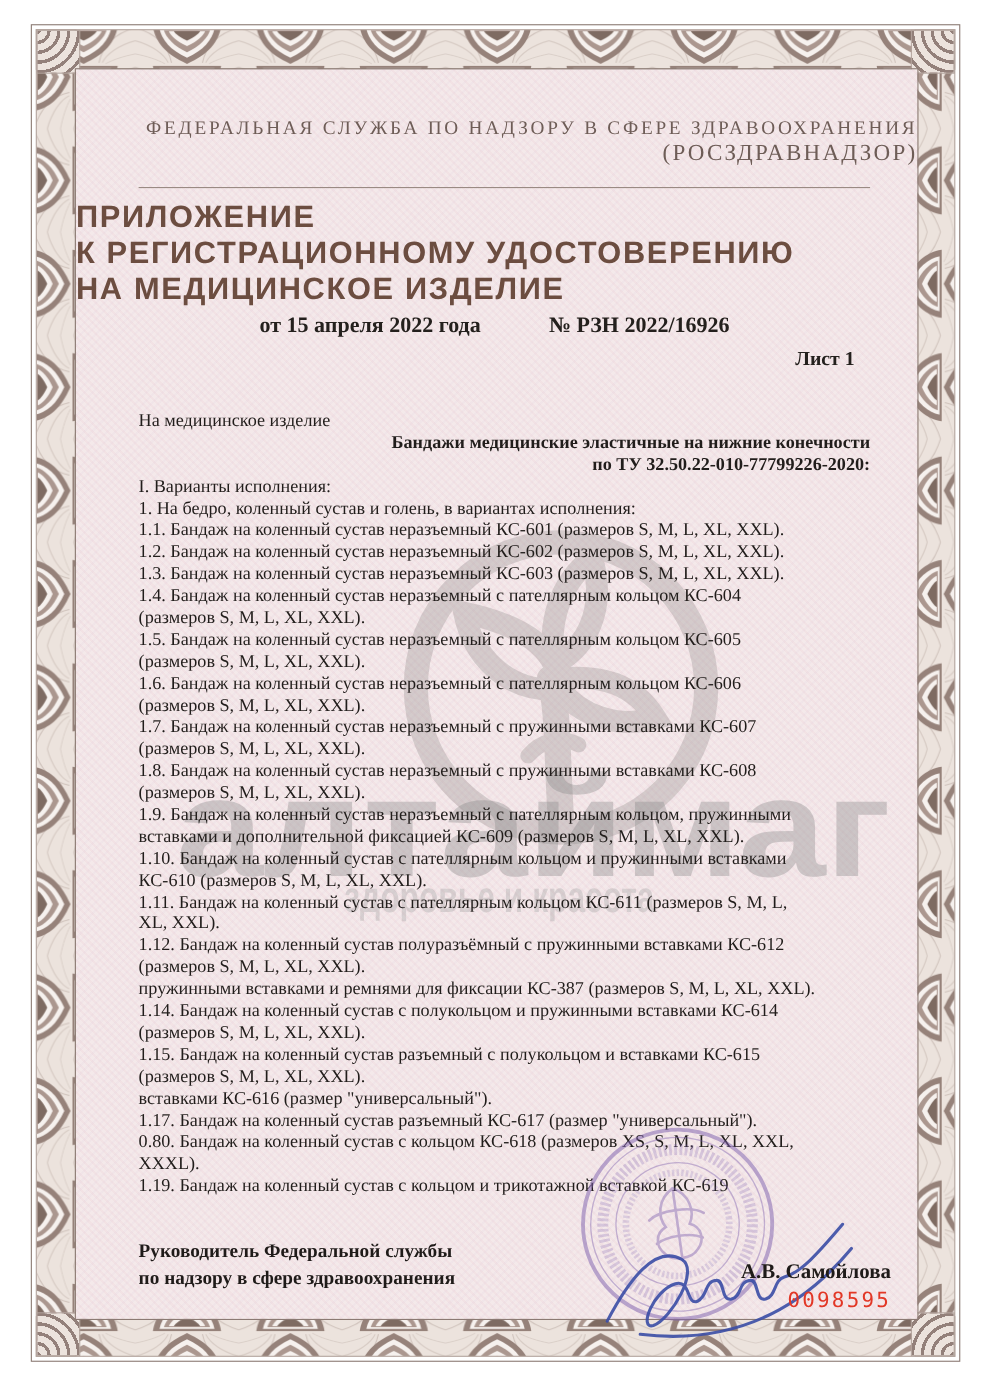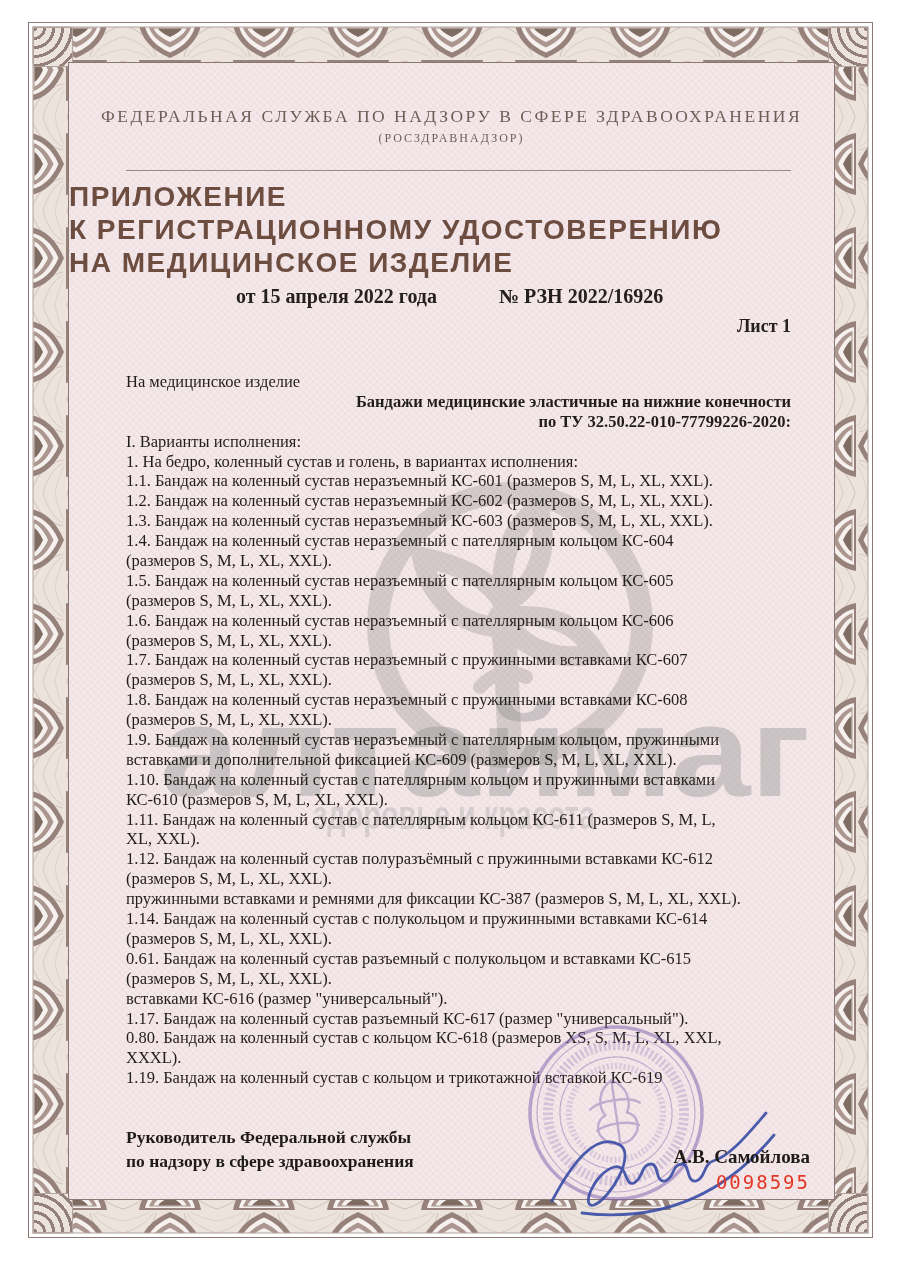--- a/index.html
+++ b/index.html
@@ -23,35 +23,35 @@
   .inner{
     position:absolute;left:40px;top:40px;width:765px;height:1136px;
     background:
       repeating-linear-gradient(45deg, rgba(226,168,182,0.10) 0 2px, rgba(0,0,0,0) 2px 5px),
       repeating-linear-gradient(-45deg, rgba(208,186,214,0.09) 0 2px, rgba(0,0,0,0) 2px 5px),
       #f4e9ea;
     outline:1px solid #8b7a73;z-index:3;
   }
   
   .agency{
-    position:absolute;left:0;right:0;top:42px;text-align:center;
+    position:absolute;left:0;right:0;top:42px;text-align:right;
     color:#6e5d57;font-size:17.5px;letter-spacing:2.5px;line-height:22px;z-index:5;
   }
-  .agency .abbr{font-size:12px;letter-spacing:2px;}
+  .agency .abbr{font-size:21px;letter-spacing:2px;}
   .divider{position:absolute;left:57px;right:43px;top:107px;border-top:1.3px solid #9a8a83;z-index:5;}
   .doc-title{
     position:absolute;left:0;right:0;top:117px;text-align:left;z-index:5;
     font-family:"Liberation Sans", sans-serif;font-weight:bold;color:#6c4d40;
     font-size:28px;line-height:33px;letter-spacing:1.5px;
   }
   .date-row{position:absolute;left:57px;right:43px;top:222px;height:26px;z-index:5;
     font-weight:bold;color:#24201d;font-size:20px;text-align:right;}
   .date-row .d{position:absolute;left:110px;}
   .date-row .n{position:absolute;left:373px;}
-  .sheet-no{position:absolute;right:43px;top:253px;font-weight:bold;font-size:18px;color:#24201d;z-index:5;}
+  .sheet-no{position:absolute;right:57px;top:253px;font-weight:bold;font-size:18px;color:#24201d;z-index:5;}
   
   .doc-body{
     position:absolute;left:57px;right:43px;top:309px;z-index:5;
     font-size:16.5px;color:#211d1b;line-height:19.9px;white-space:nowrap;
   }
   .doc-line{height:19.9px;}
   .doc-line.bold{font-weight:bold;text-align:right;}
   
   .signer-role{position:absolute;left:57px;top:1062px;z-index:6;
     font-weight:bold;font-size:17.5px;line-height:24px;color:#1f1b19;}
@@ -199,21 +199,21 @@
 
         <div class="doc-line">(размеров S, M, L, XL, XXL).</div>
 
 
         <div class="doc-line">пружинными вставками и ремнями для фиксации КС-387 (размеров S, M, L, XL, XXL).</div>
 
         <div class="doc-line">1.14. Бандаж на коленный сустав с полукольцом и пружинными вставками КС-614</div>
 
         <div class="doc-line">(размеров S, M, L, XL, XXL).</div>
 
-        <div class="doc-line">0.61. Бандаж на коленный сустав разъемный с полукольцом и вставками КС-615</div>
+        <div class="doc-line">1.15. Бандаж на коленный сустав разъемный с полукольцом и вставками КС-615</div>
 
         <div class="doc-line">(размеров S, M, L, XL, XXL).</div>
 
 
         <div class="doc-line">вставками КС-616 (размер "универсальный").</div>
 
         <div class="doc-line">1.17. Бандаж на коленный сустав разъемный КС-617 (размер "универсальный").</div>
 
         <div class="doc-line">0.80. Бандаж на коленный сустав с кольцом КС-618 (размеров XS, S, M, L, XL, XXL,</div>
 

